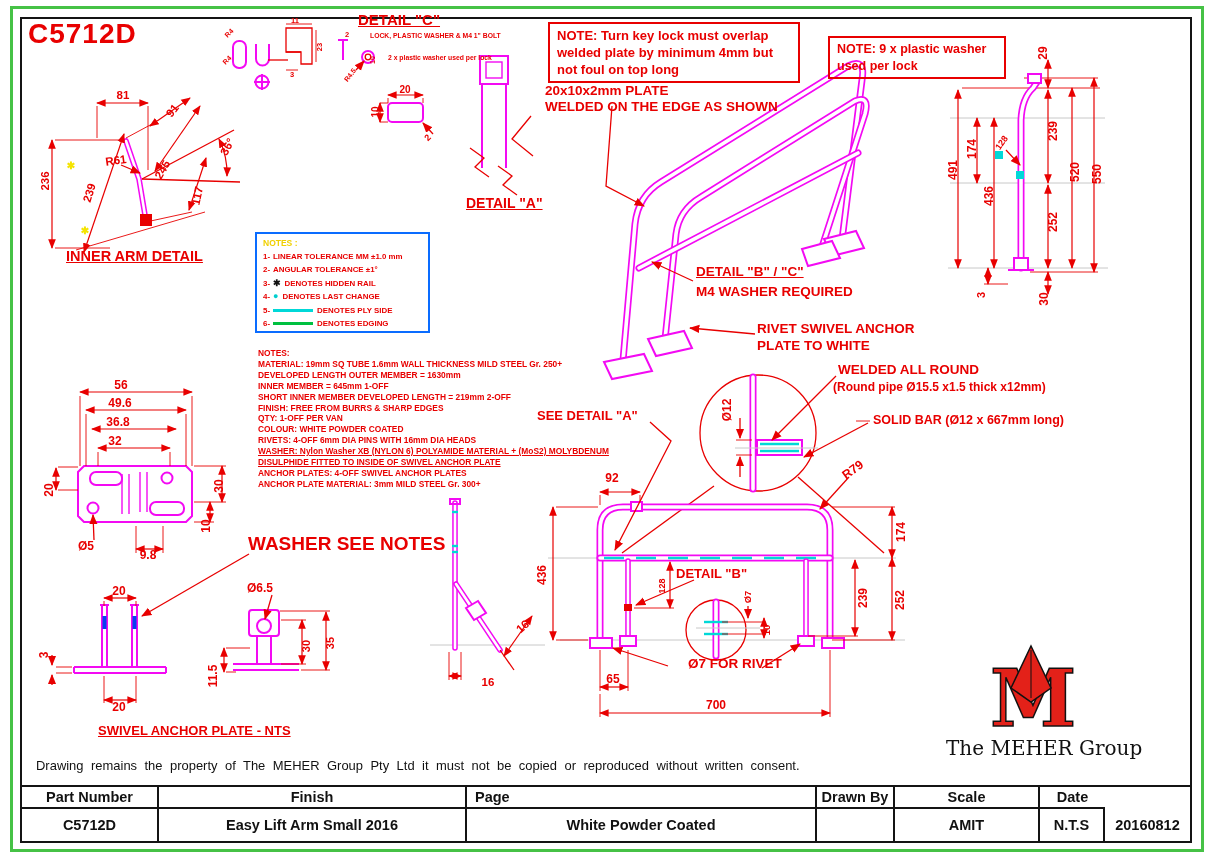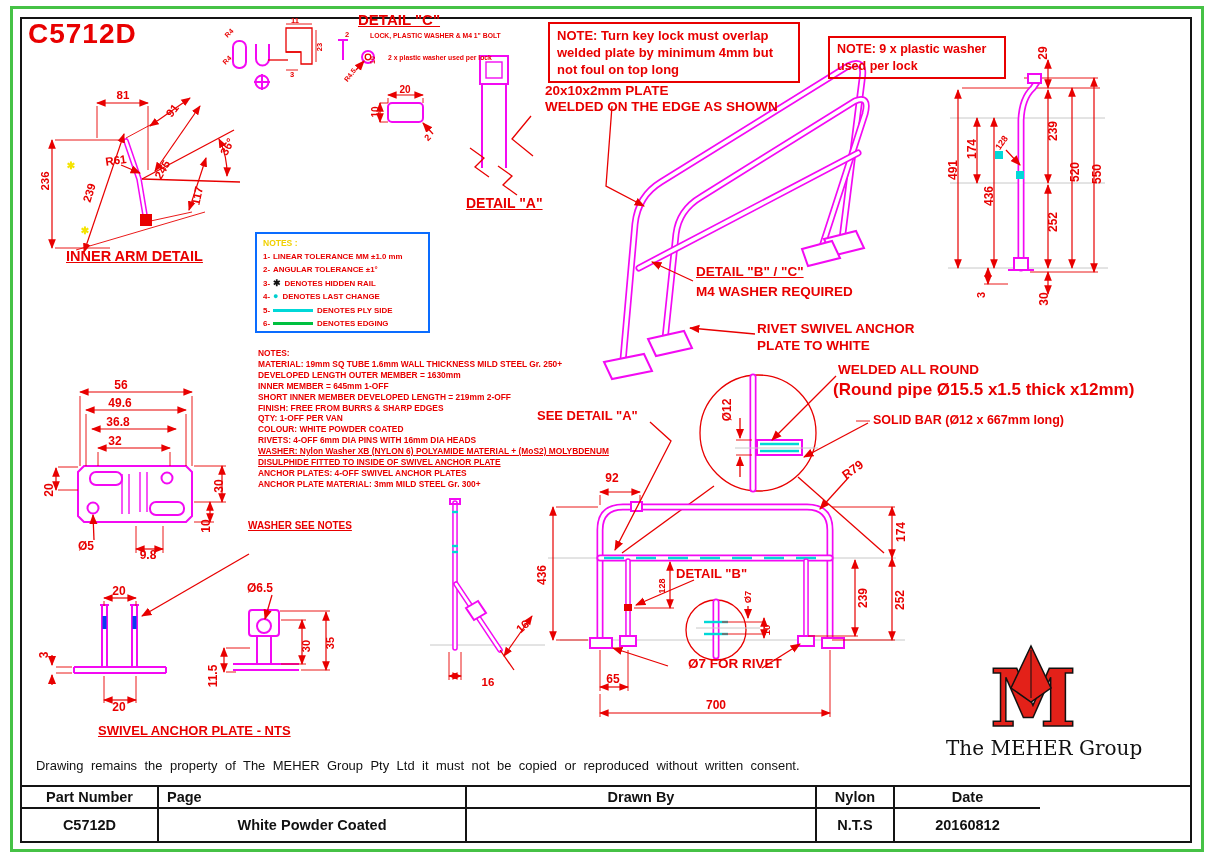--- a/index.html
+++ b/index.html
@@ -358,26 +358,26 @@
 <div class="abs h-red" style="left:370px;top:32px;font-size:6.8px;">LOCK, PLASTIC WASHER &amp; M4 1" BOLT</div>
 <div class="abs h-red" style="left:388px;top:54px;font-size:6.8px;">2 x plastic washer used per lock</div>
 <div class="abs h-red u" style="left:466px;top:195px;font-size:14px;">DETAIL "A"</div>
 <div class="abs h-red" style="left:545px;top:83px;font-size:13.5px;">20x10x2mm PLATE</div>
 <div class="abs h-red" style="left:545px;top:99px;font-size:13.5px;">WELDED ON THE EDGE AS SHOWN</div>
 <div class="abs h-red u" style="left:696px;top:264px;font-size:13.5px;">DETAIL "B" / "C"</div>
 <div class="abs h-red" style="left:696px;top:284px;font-size:13.5px;">M4 WASHER REQUIRED</div>
 <div class="abs h-red" style="left:757px;top:321px;font-size:13.5px;">RIVET SWIVEL ANCHOR</div>
 <div class="abs h-red" style="left:757px;top:338px;font-size:13.5px;">PLATE TO WHITE</div>
 <div class="abs h-red" style="left:838px;top:362px;font-size:13.5px;">WELDED ALL ROUND</div>
-<div class="abs h-red" style="left:833px;top:380px;font-size:17px;">(Round pipe Ø15.5 x1.5 thick x12mm)</div>
+<div class="abs h-red" style="left:833px;top:380px;font-size:12px;">(Round pipe Ø15.5 x1.5 thick x12mm)</div>
 <div class="abs h-red" style="left:873px;top:413px;font-size:12.5px;">SOLID BAR (Ø12 x 667mm long)</div>
 <div class="abs h-red" style="left:537px;top:408px;font-size:13px;">SEE DETAIL "A"</div>
 <div class="abs h-red" style="left:676px;top:566px;font-size:13px;">DETAIL "B"</div>
 <div class="abs h-red" style="left:660px;top:656px;font-size:13.5px;margin-left:28px;">Ø7 FOR RIVET</div>
-<div class="abs h-red" style="left:248px;top:520px;font-size:10px;text-decoration:underline;">WASHER SEE NOTES</div>
+<div class="abs h-red" style="left:248px;top:533px;font-size:19px;">WASHER SEE NOTES</div>
 <div class="abs h-red u" style="left:98px;top:723px;font-size:13px;">SWIVEL ANCHOR PLATE - NTS</div>
 
 <div class="notebox" id="turnkey-box" style="left:548px;top:22px;width:252px;height:61px;font-size:13px;">
     <div>NOTE: Turn key lock must overlap</div>
     <div>welded plate by minimum 4mm but</div>
     <div>not foul on top long</div>
   </div>
 <div class="notebox" id="washer-box" style="left:828px;top:36px;width:178px;height:43px;font-size:12.5px;">
     <div>NOTE: 9 x plastic washer</div>
     <div>used per lock</div>
@@ -503,25 +503,28 @@
 <div class="abs" id="logo-m">M</div>
 <svg class="abs" style="left:1008px;top:644px;" width="46" height="64" viewBox="0 0 46 64">
   <polygon points="23,2 43,44 23,58 3,44" fill="#e32119" stroke="#111" stroke-width="1.5"></polygon>
   <line x1="23" y1="6" x2="23" y2="54" stroke="#111" stroke-width="1"></line>
 </svg>
 <div class="abs" id="company">The MEHER Group</div>
 
 <div id="title-table">
   <div class="trow" id="tb-head">
       <div class="th c0">Part Number</div>
+      <div class="th c2">Finish</div>
       <div class="th c3">Page</div>
       <div class="th c4">Drawn By</div>
-      <div class="th c5">Nylon</div>
+      <div class="th c5">Scale</div>
       <div class="th c6">Date</div>
     </div>
   <div class="trow" id="tb-vals">
       <div class="td c0">C5712D</div>
+      <div class="td c1">Easy Lift Arm Small 2016</div>
       <div class="td c2">White Powder Coated</div>
       <div class="td c3"></div>
+      <div class="td c4">AMIT</div>
       <div class="td c5">N.T.S</div>
       <div class="td c6">20160812</div>
     </div>
 </div>
 
 </body></html>

